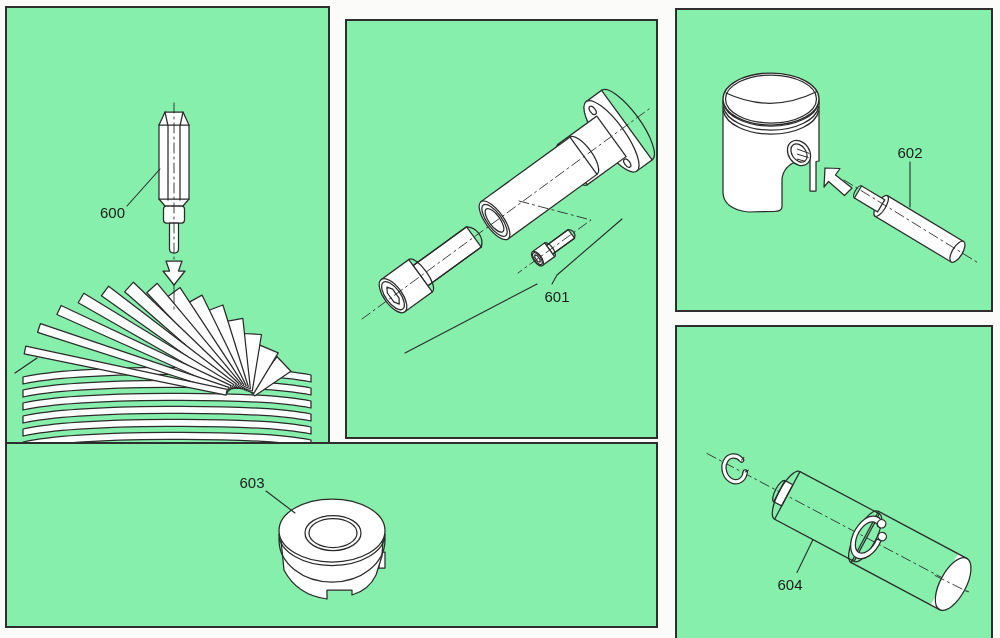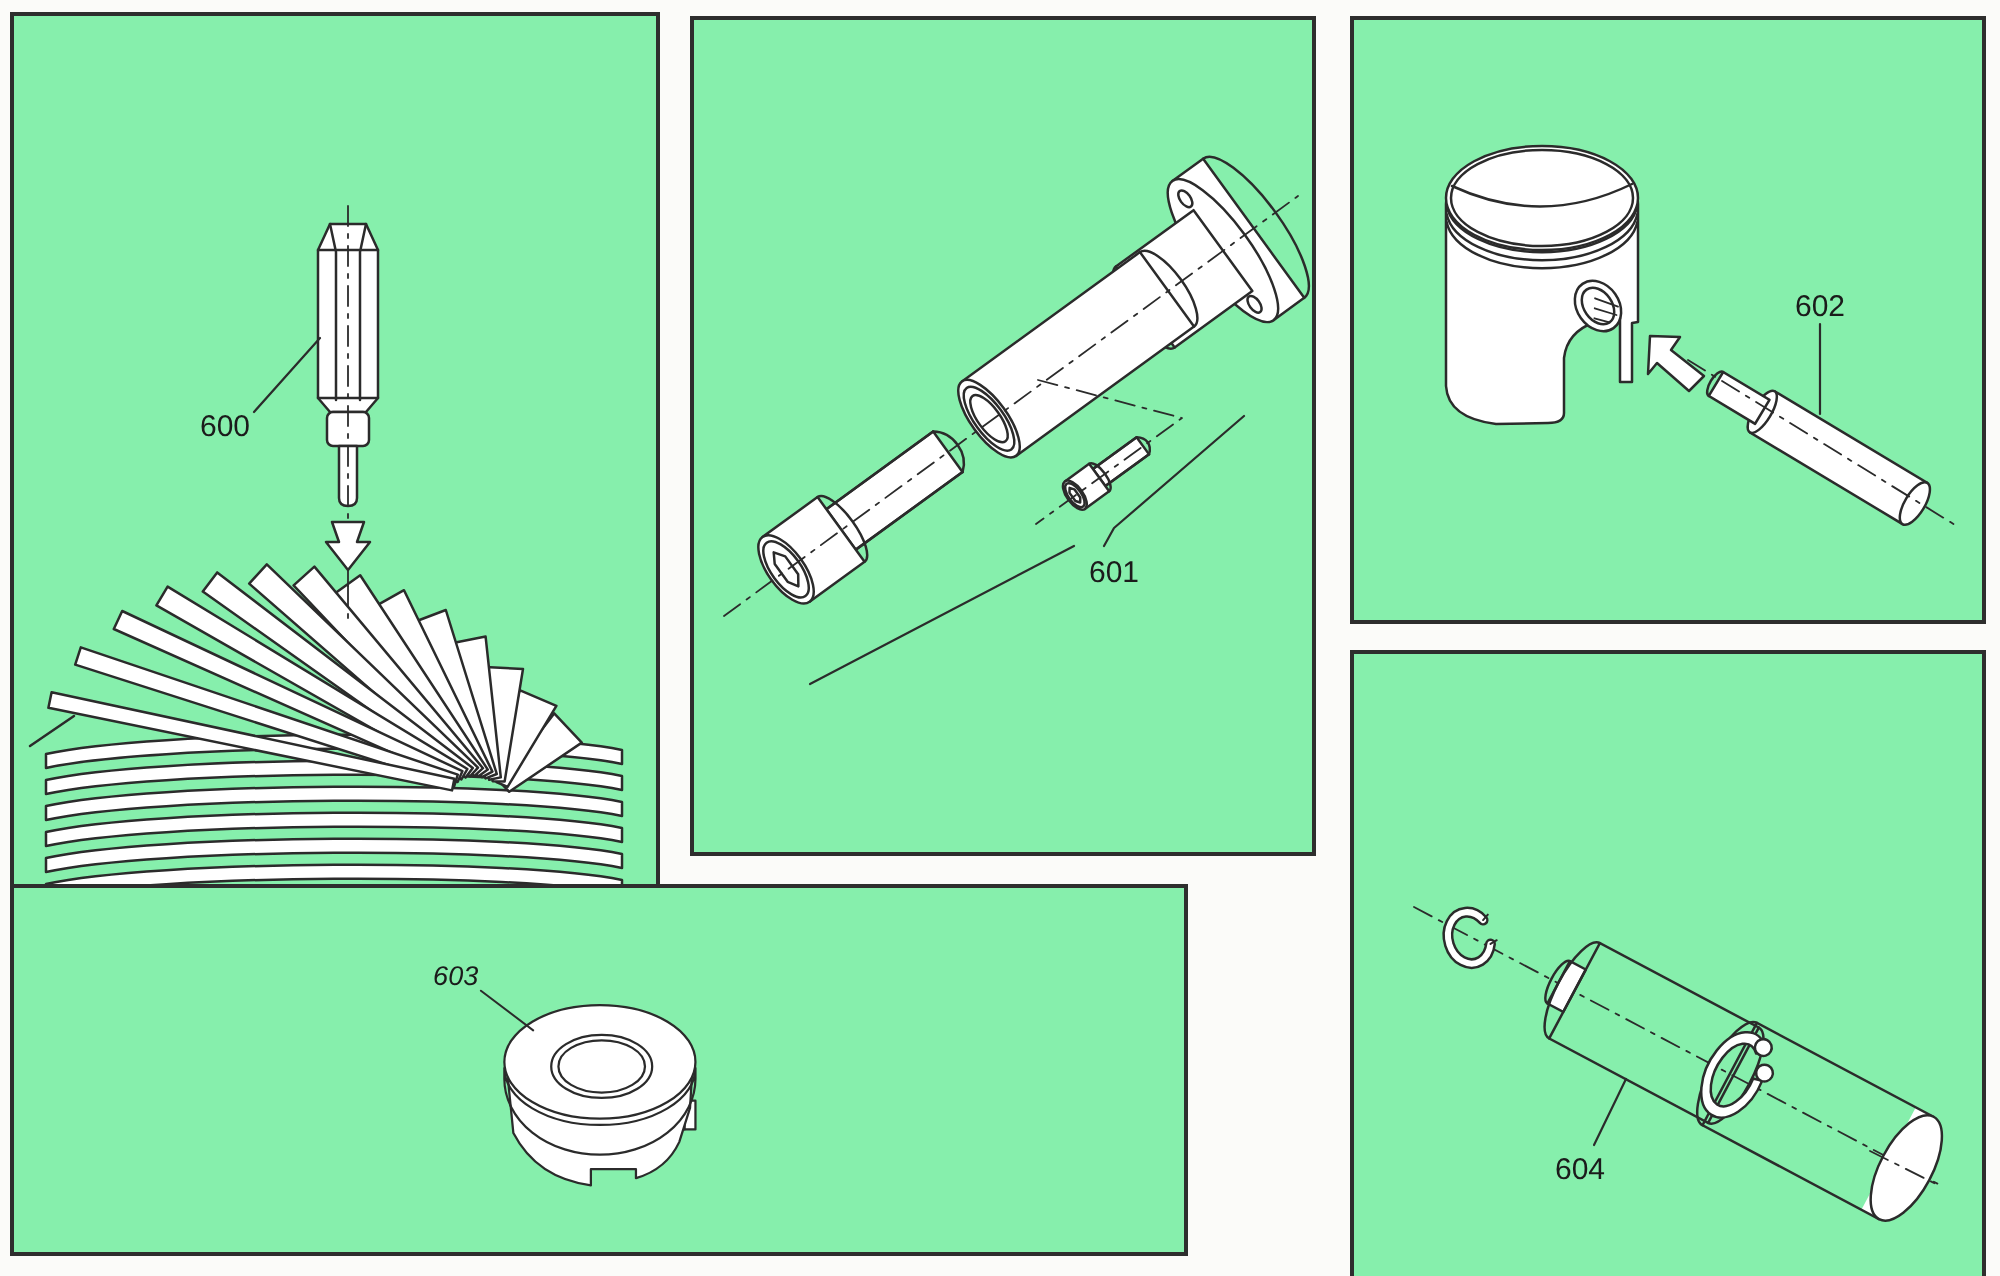--- a/index.html
+++ b/index.html
@@ -1,23 +1,23 @@
 <!DOCTYPE html>
 <html><head>
 <meta charset="utf-8">
 <style>
   html,body{margin:0;padding:0;}
   body{background:#f6f6f4;}
   #page{position:relative;width:1000px;height:638px;background:#fbfbf9;overflow:hidden;
         font-family:"Liberation Sans",sans-serif;}
   .panel{position:absolute;border:2px solid #2e2e2e;background:#86efac;box-sizing:border-box;}
   #p1{left:5px;top:6px;width:325px;height:485px;}
-  #p2{left:345px;top:8px;width:313px;height:420px;}
+  #p2{left:345px;top:19px;width:313px;height:420px;}
   #p3{left:675px;top:8px;width:318px;height:304px;}
-  #p4{left:5px;top:442px;width:589px;height:186px;font-style:italic;}
+  #p4{left:5px;top:442px;width:653px;height:186px;}
   #p5{left:675px;top:325px;width:318px;height:378px;}
   .panel svg{display:block;width:100%;height:100%;}
   svg path,svg rect,svg ellipse,svg circle,svg line,svg polyline,svg polygon{
     stroke:#2b2b2b;stroke-width:1.25;fill:none;stroke-linejoin:round;stroke-linecap:round;}
   svg .w{fill:#ffffff;}
   svg .cl{stroke-width:0.9;stroke-dasharray:10 4 2 4;}
   svg .ldr{stroke-width:1.1;}
   svg text.lbl{font-family:"Liberation Sans",sans-serif;font-size:15px;fill:#1b1b1b;
     stroke:none;}
 </style>

